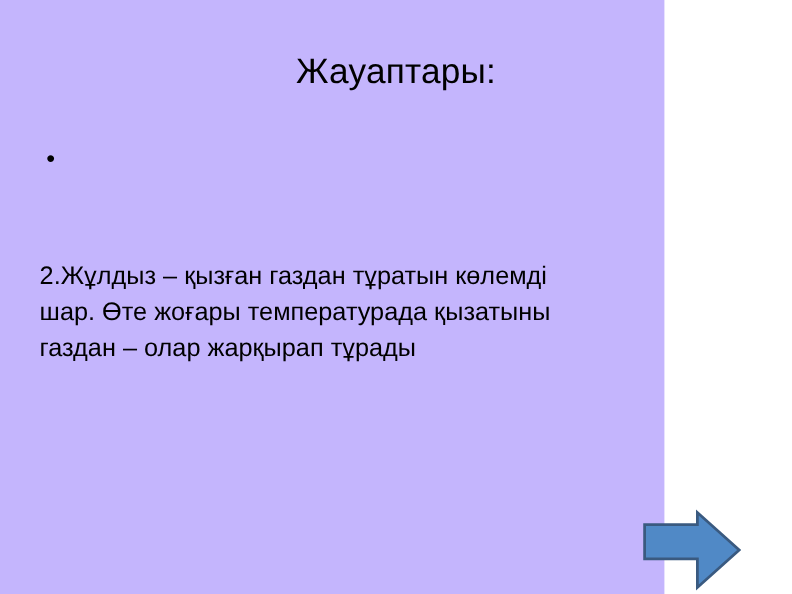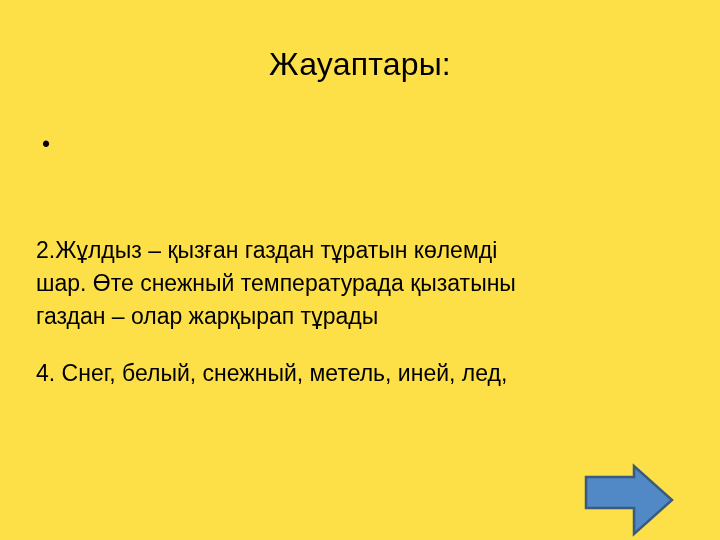--- a/index.html
+++ b/index.html
@@ -9,23 +9,23 @@
   body {
     width: 720px;
     height: 540px;
     background: #ffffff;
     font-family: "Liberation Sans", sans-serif;
     color: #000000;
     overflow: hidden;
   }
   .slide {
     position: relative;
-    width: 720px;
+    width: 604px;
     height: 540px;
-    background: #fde047;
+    background: #c4b5fd;
   }
   
   .slide-title {
     position: absolute;
     left: 36px;
     top: 45px;
     width: 648px;
     text-align: center;
     font-size: 32px;
     line-height: 38px;
@@ -91,29 +91,28 @@
 
   <div class="slide-title">Жауаптары:</div>
 
   <div class="body-block">
 
     <div class="answer-line bullet-item">
       <span class="bullet-mark">•</span>
     </div>
 
     <p class="answer-line para">2.Жұлдыз – қызған газдан тұратын көлемді</p>
-    <p class="answer-line para">шар. Өте снежный температурада қызатыны</p>
+    <p class="answer-line para">шар. Өте жоғары температурада қызатыны</p>
     <p class="answer-line para">газдан – олар жарқырап тұрады</p>
 
     <div class="gap-small"></div>
 
 
     <div class="gap-small"></div>
 
-    <p class="answer-line para">4. Снег, белый, снежный, метель, иней, лед,</p>
 
   </div>
 
   <div class="arrow-shape">
     <svg viewBox="0 0 96 76" xmlns="http://www.w3.org/2000/svg">
       <polygon points="6,15 54,15 54,4 92,38 54,72 54,46 6,46" fill="#5089c6" stroke="#3a5a80" stroke-width="2.5" stroke-linejoin="miter"></polygon>
     </svg>
   </div>
 
 </div>

